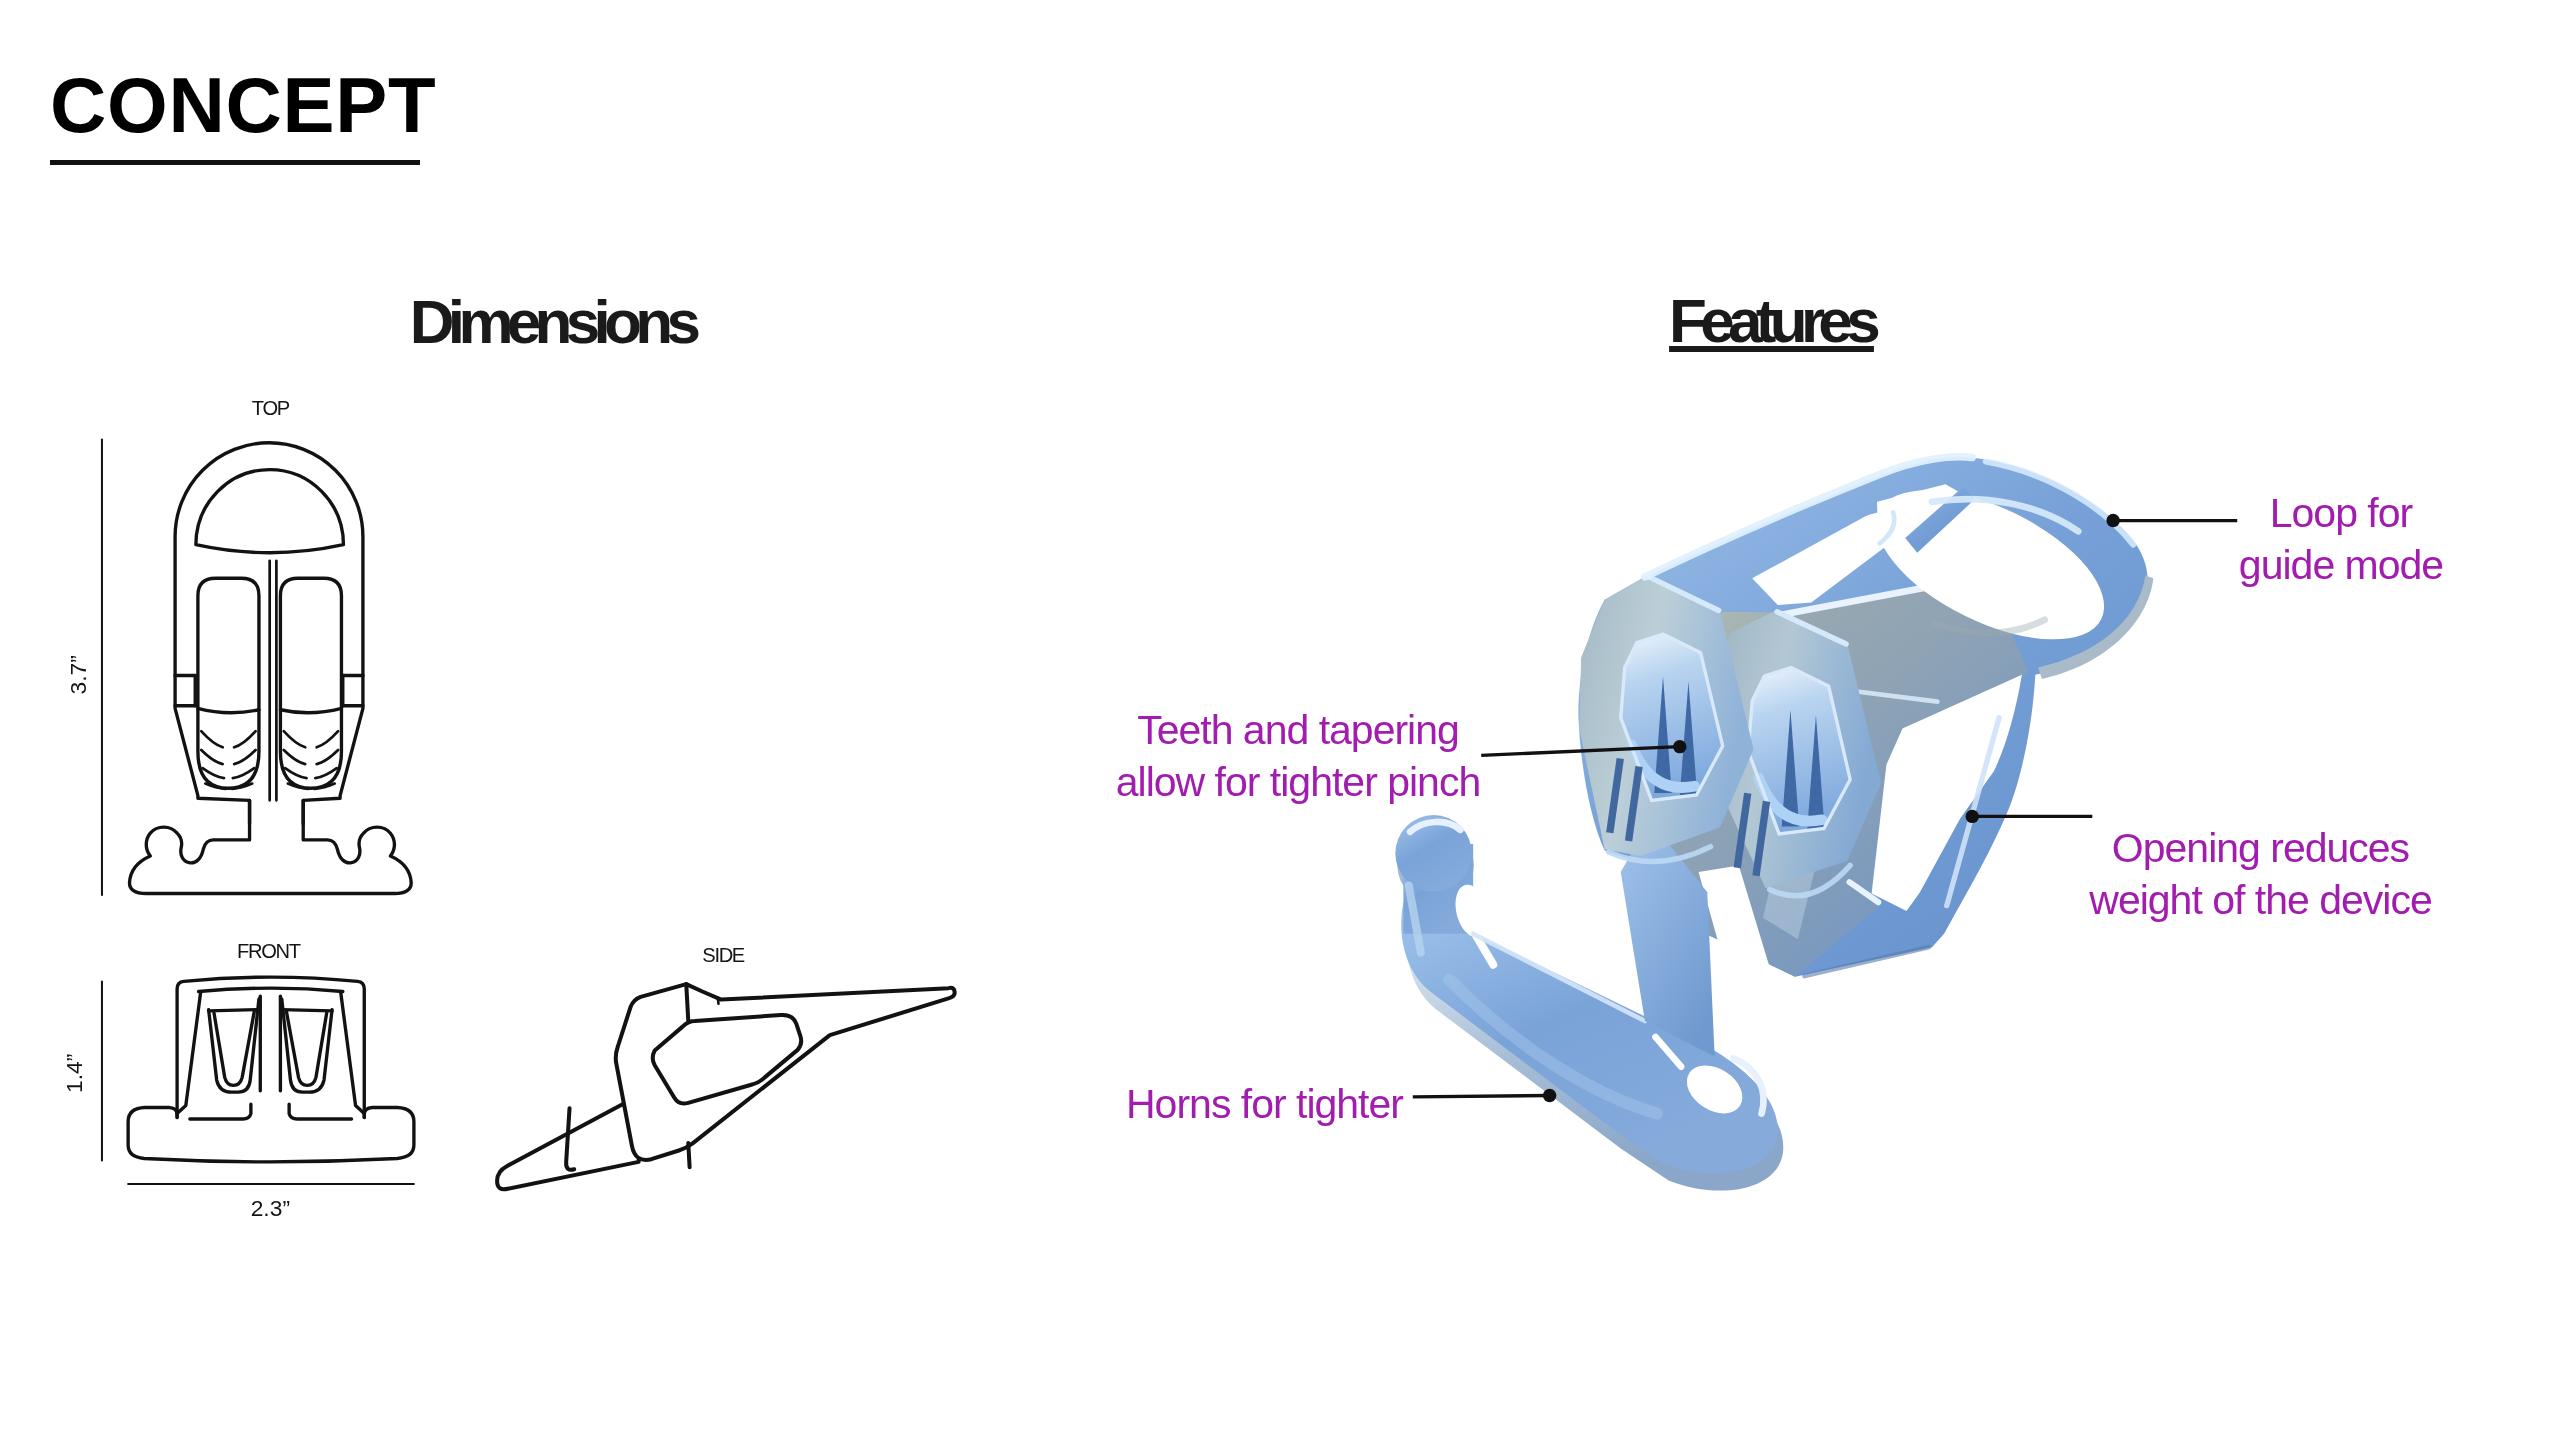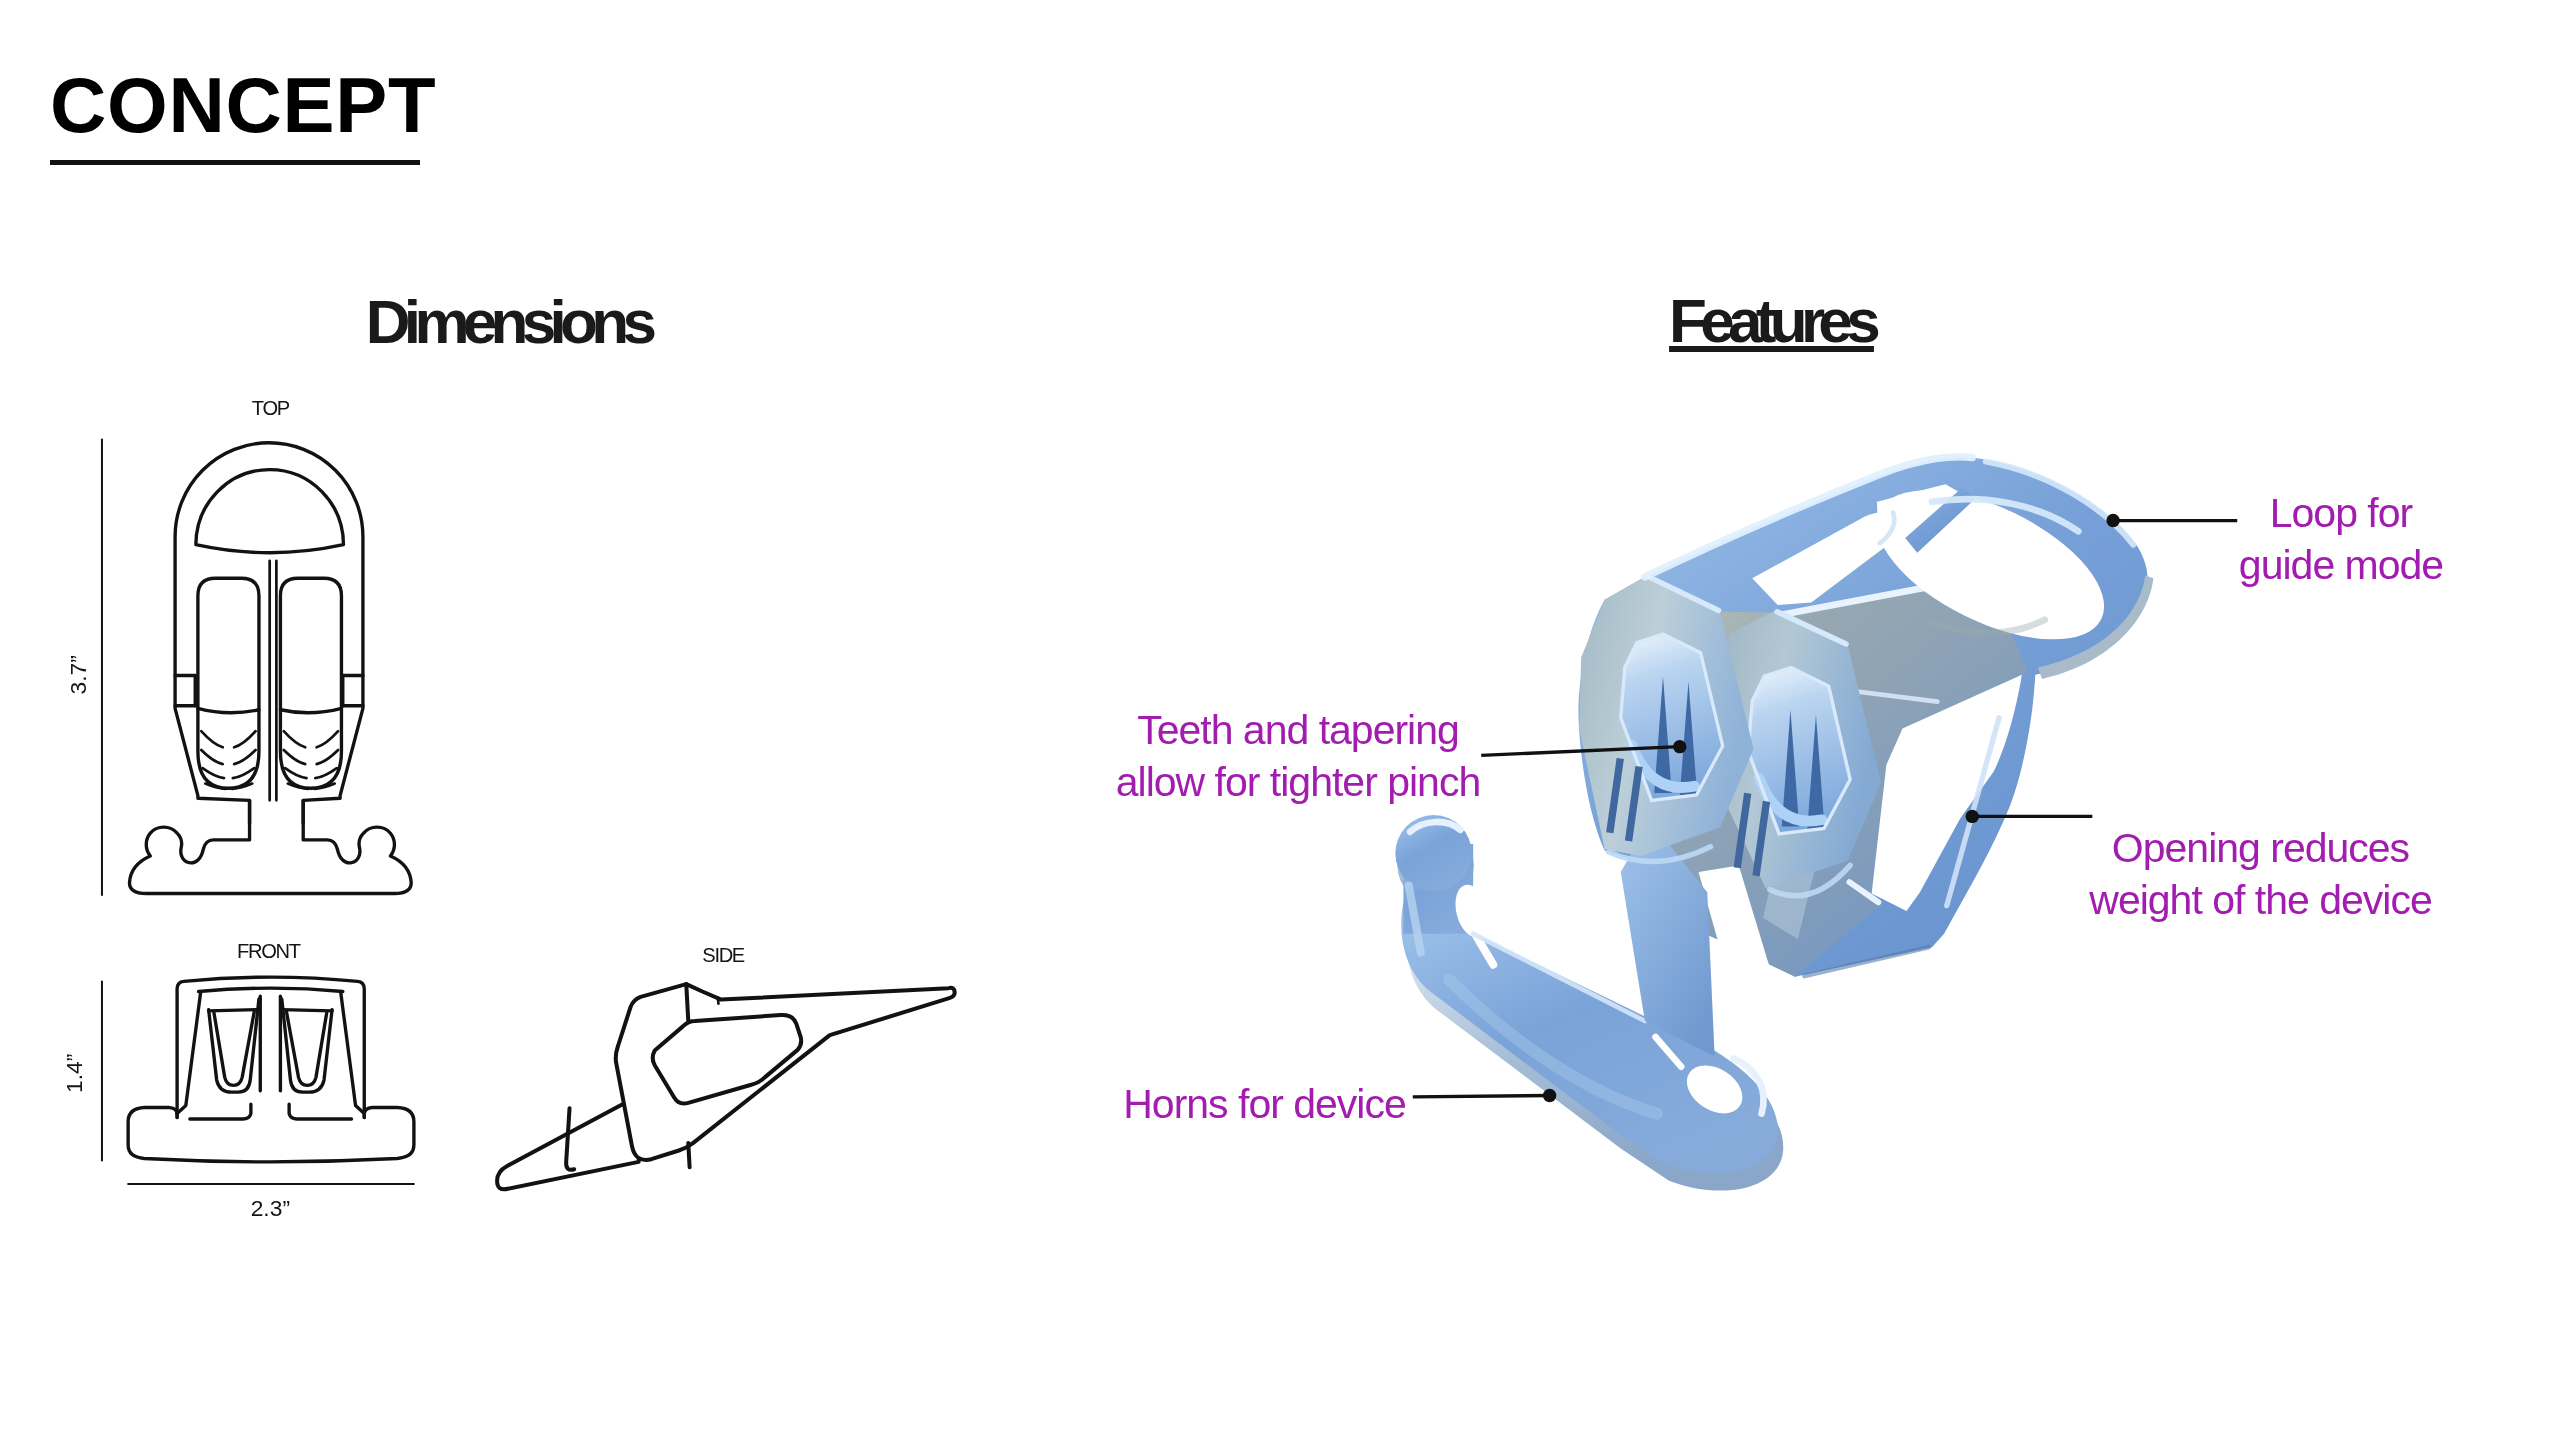--- a/index.html
+++ b/index.html
@@ -2,35 +2,35 @@
 <html style="font-size:10.7px"><head>
 <meta charset="utf-8">
 <style>
   html,body{margin:0;padding:0;}
   body{width:2576px;height:1449px;background:#ffffff;overflow:hidden;position:relative;
        font-family:"Liberation Sans", sans-serif;}
   .abs{position:absolute;}
   #title{left:50px;top:60px;font-size:78px;font-weight:bold;color:#000000;letter-spacing:0.7px;}
   #rule{left:50px;top:160px;width:370px;height:5.4px;background:#111111;}
   .h2{font-size:62px;font-weight:bold;color:#1a1a1a;}
-  #dimh{left:0px;top:286px;width:1016px;text-align:center;letter-spacing:-6.7px;}
+  #dimh{left:0px;top:286px;width:1016px;text-align:center;letter-spacing:-6.7px;padding-left:44px;}
   #feath{left:1335px;top:285px;width:873px;text-align:center;letter-spacing:-6.7px;text-decoration:underline;}
   .lbl{font-size:41px;color:#a21caf;text-align:center;line-height:52px;letter-spacing:-1px;}
 </style>
 </head>
 <body>
 <div class="abs" id="title">CONCEPT</div>
 <div class="abs" id="rule"></div>
 <div class="abs h2" id="dimh">Dimensions</div>
 <div class="abs h2" id="feath">Features</div>
 
 <div class="abs lbl" style="left:2207px;top:487px;width:268px;">Loop for<br>guide mode</div>
 <div class="abs lbl" style="left:1100px;top:704px;width:396px;">Teeth and tapering<br>allow for tighter pinch</div>
 <div class="abs lbl" style="left:2066px;top:822px;width:389px;">Opening reduces<br>weight of the device</div>
-<div class="abs lbl" style="left:1090px;top:1078px;width:349px;">Horns for device</div>
+<div class="abs lbl" style="left:1090px;top:1078px;width:349px;">Horns for tighter</div>
 
 <svg class="abs" style="left:0;top:0" width="2576" height="1449" viewBox="0 0 3840 2160">
 <defs>
   <linearGradient id="gTop" x1="0" y1="0" x2="0.8" y2="1">
     <stop offset="0" stop-color="#9cc0e9"></stop>
         <stop offset="0.5" stop-color="#76a0d7"></stop>
         <stop offset="1" stop-color="#6892cc"></stop>
   </linearGradient>
   <linearGradient id="gPlate" x1="0" y1="0" x2="0.75" y2="1">
     <stop offset="0" stop-color="#a2aeae"></stop>

